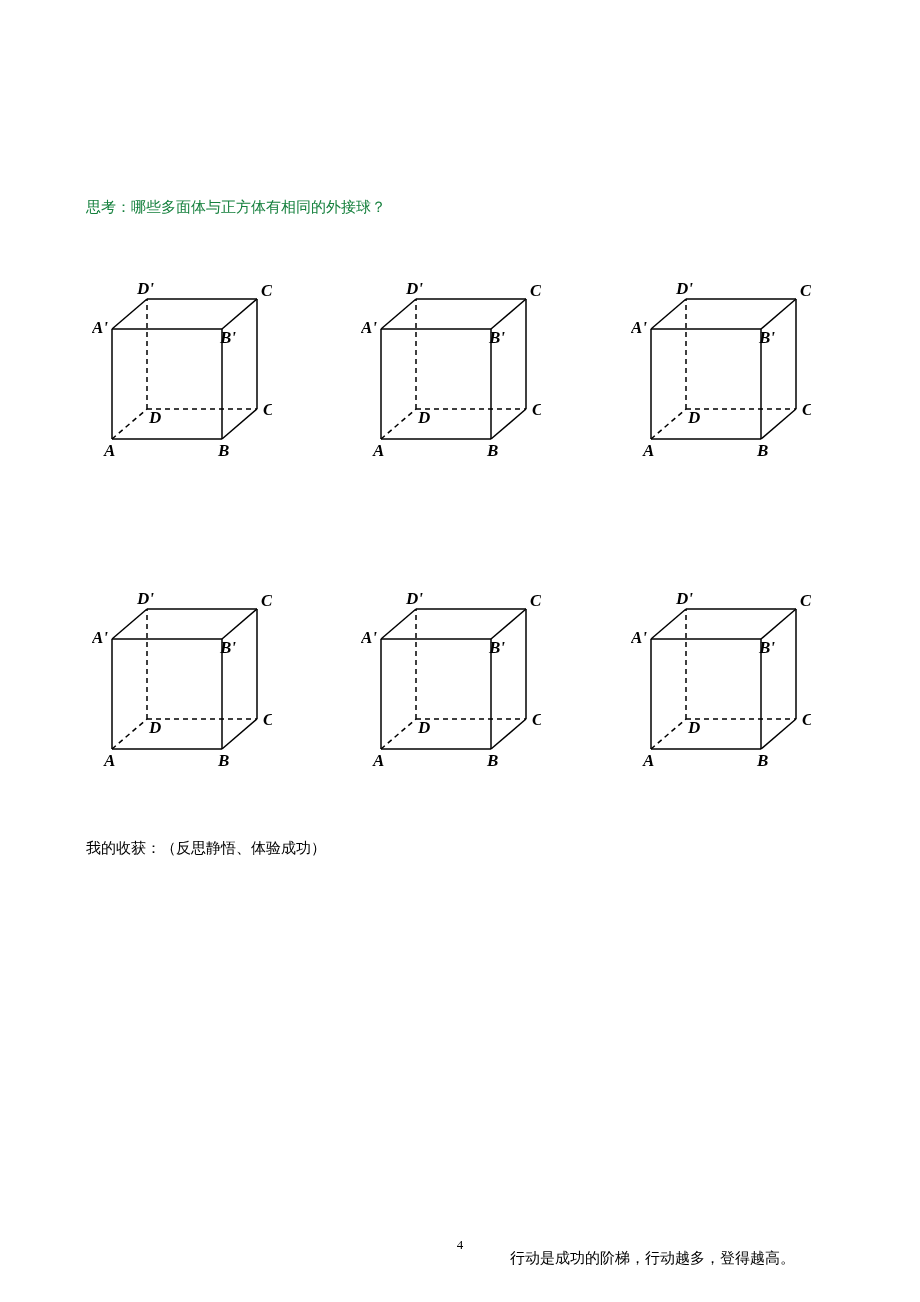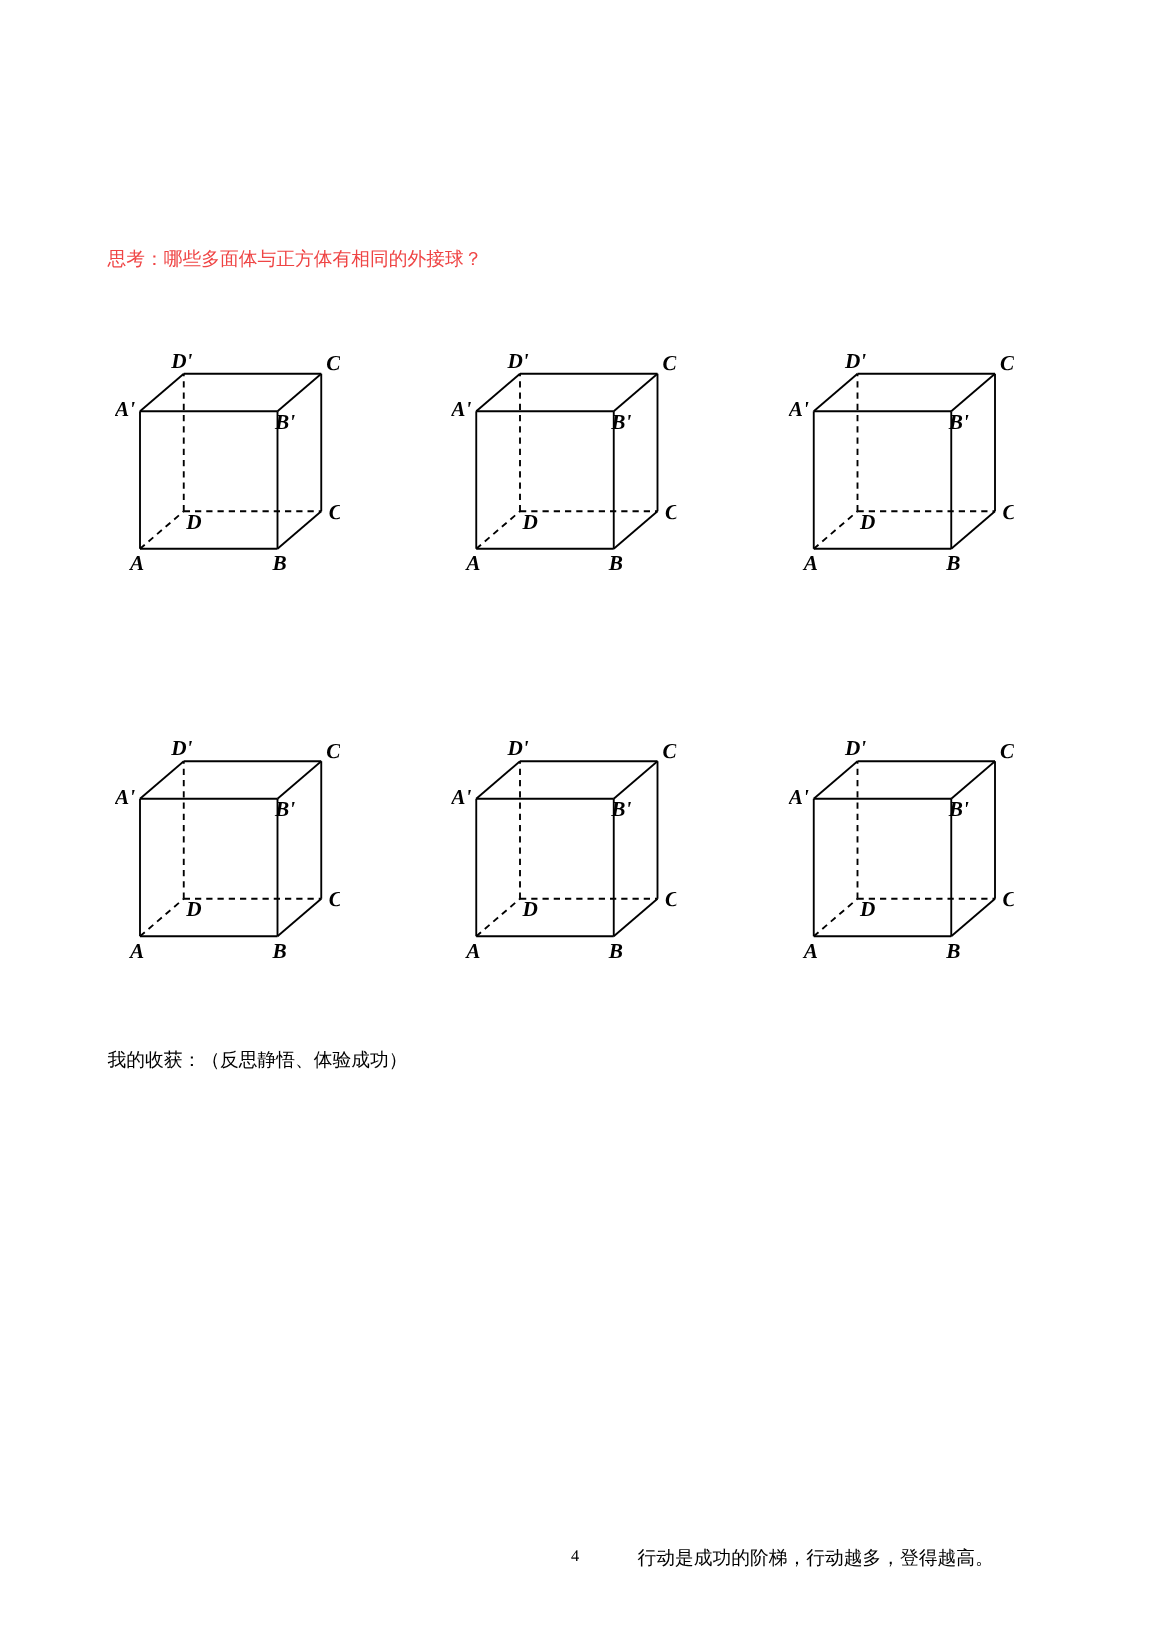--- a/index.html
+++ b/index.html
@@ -8,21 +8,21 @@
       height: 1302px;
       background: #fff;
       font-family: "SimSun", "宋体", serif;
       position: relative;
     }
     .content {
       padding: 198px 86px 0 86px;
     }
     .question {
       font-size: 15px;
-      color: #ef4444;
+      color: #15803d;
       margin-bottom: 62px;
     }
     .cube-grid {
       display: grid;
       grid-template-columns: repeat(3, 1fr);
       column-gap: 72px;
       row-gap: 130px;
       padding: 0 6px;
     }
     .cube-wrap {
@@ -46,20 +46,21 @@
       position: absolute;
       left: 50%;
       transform: translateX(-50%);
       font-size: 13px;
       font-family: "Times New Roman", serif;
     }
     .footer-note {
       position: absolute;
       left: 510px;
       font-size: 15px;
+      margin-top: 12px;
     }
   </style>
 </head>
 <body>
 
 <div class="content">
   <p class="question">思考：哪些多面体与正方体有相同的外接球？</p>
 
   <div class="cube-grid">
     <div class="cube-wrap"><svg viewBox="0 0 180 180" width="180" height="180">

